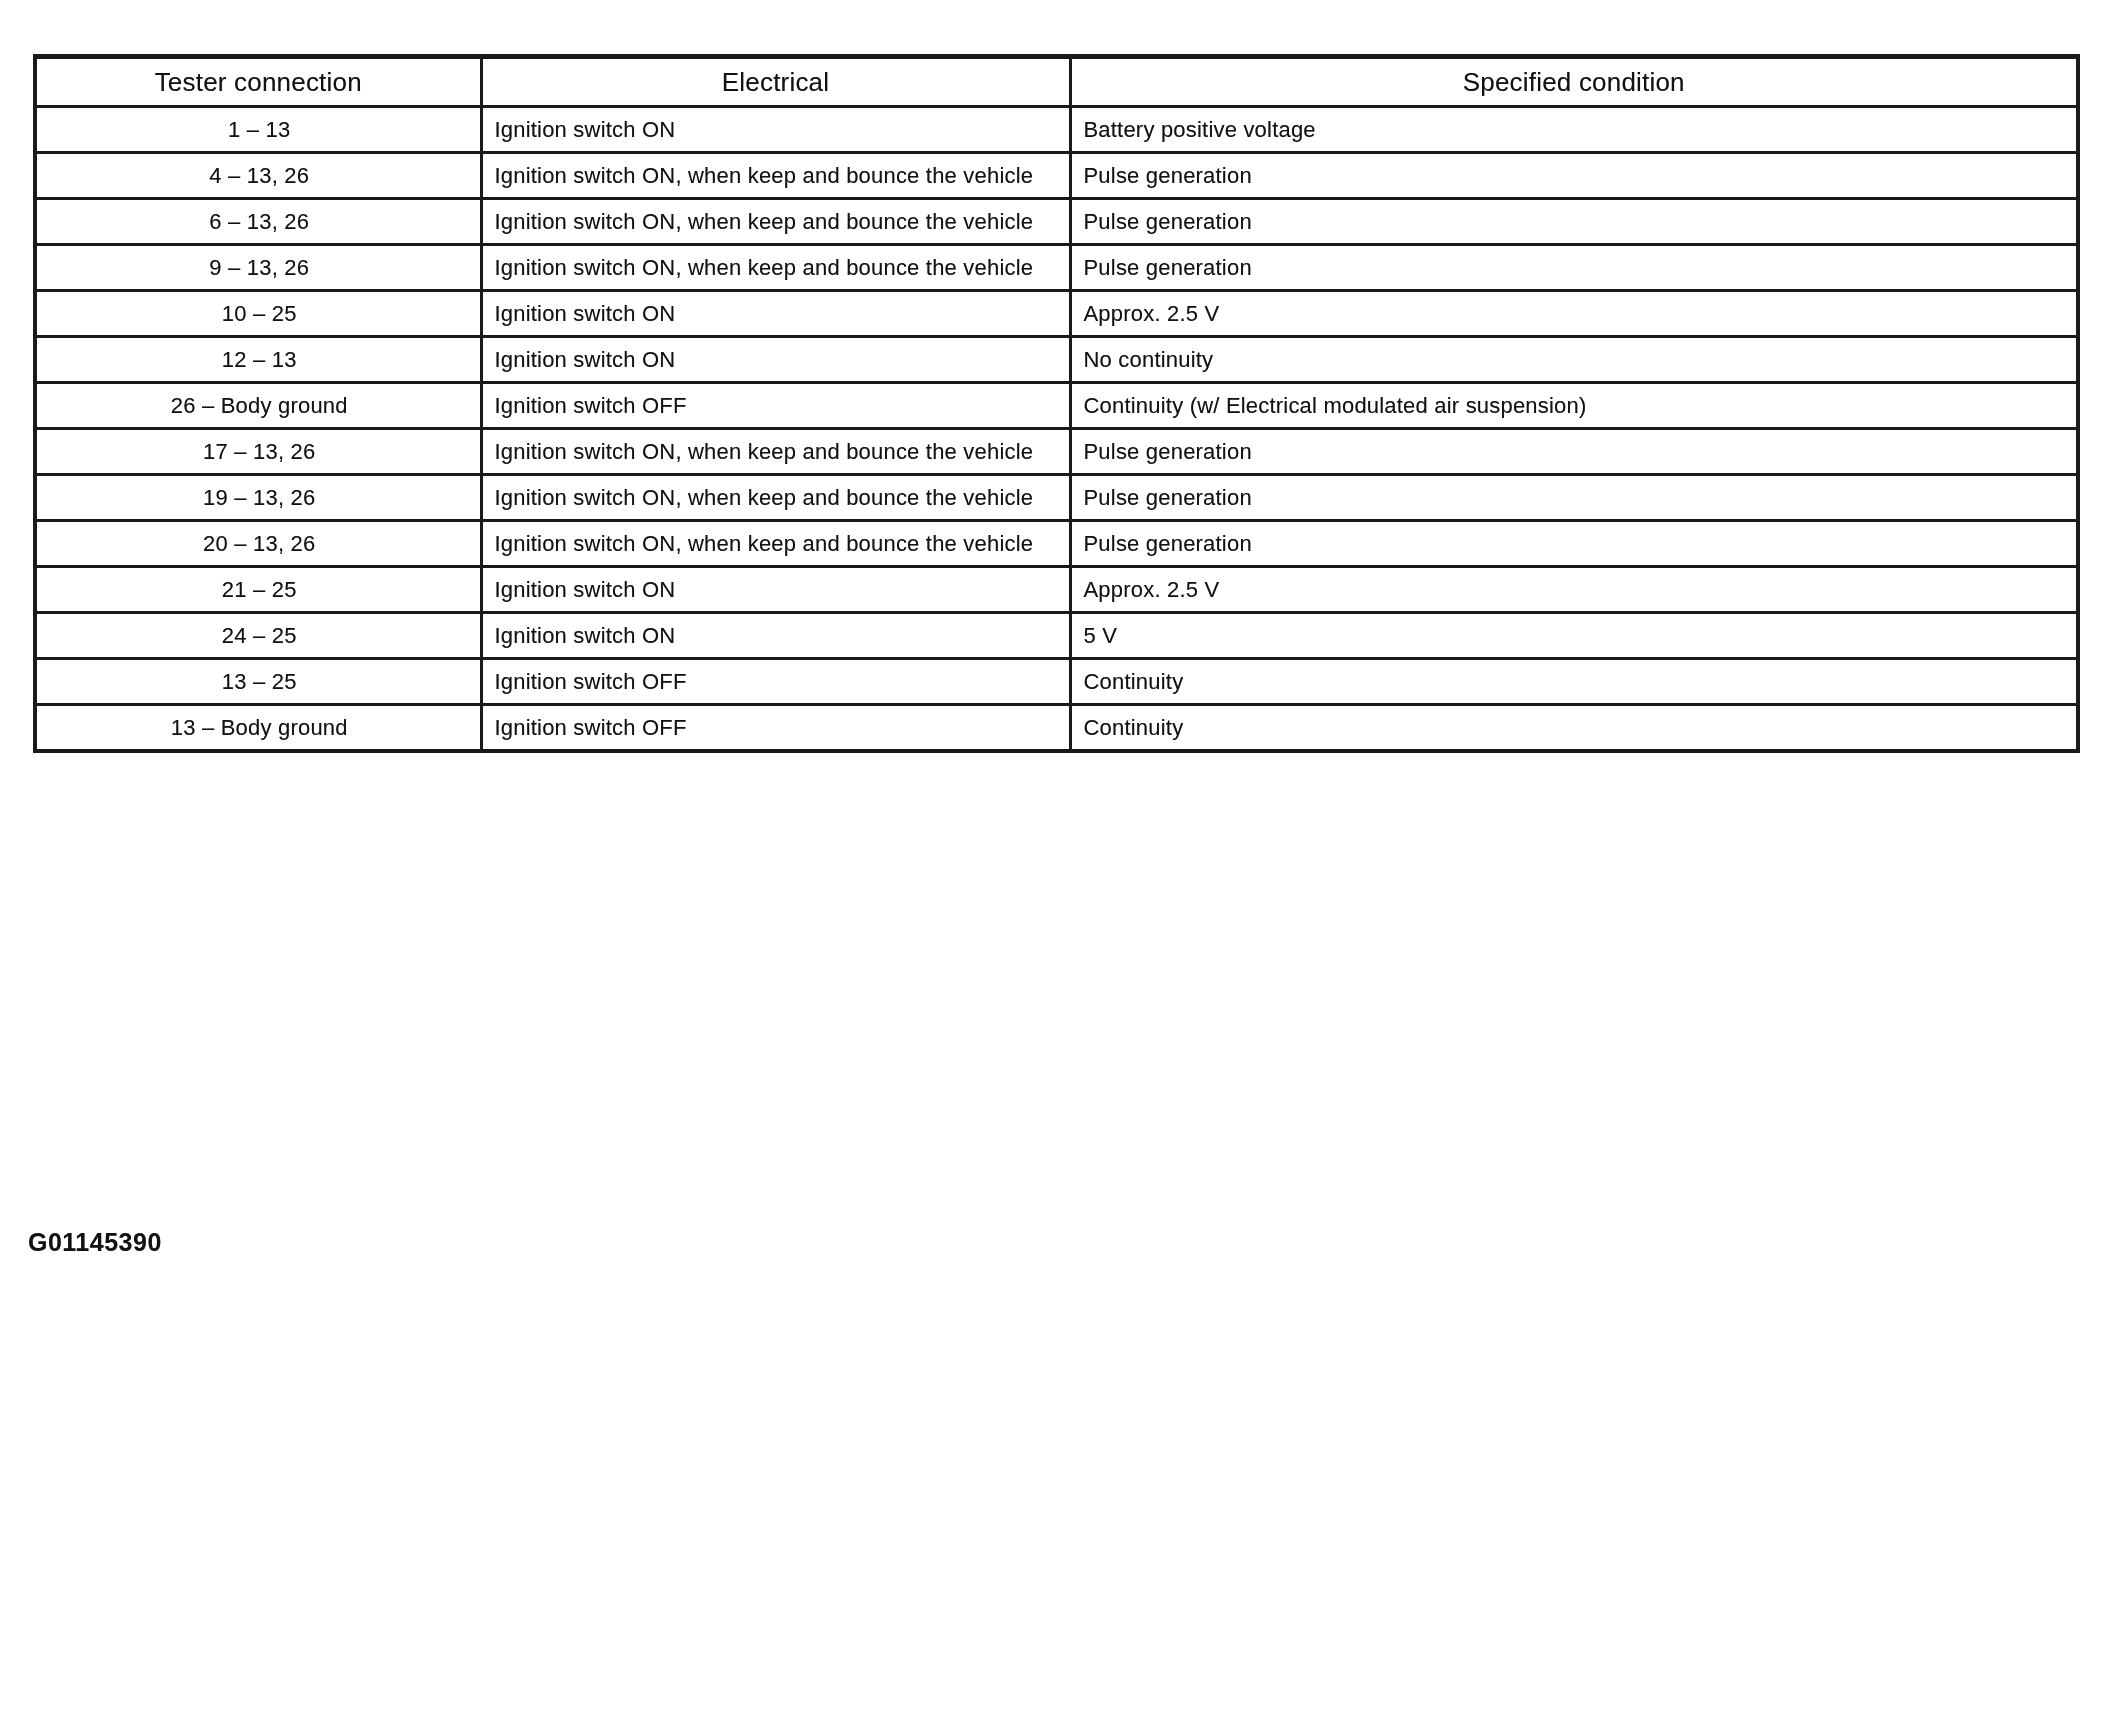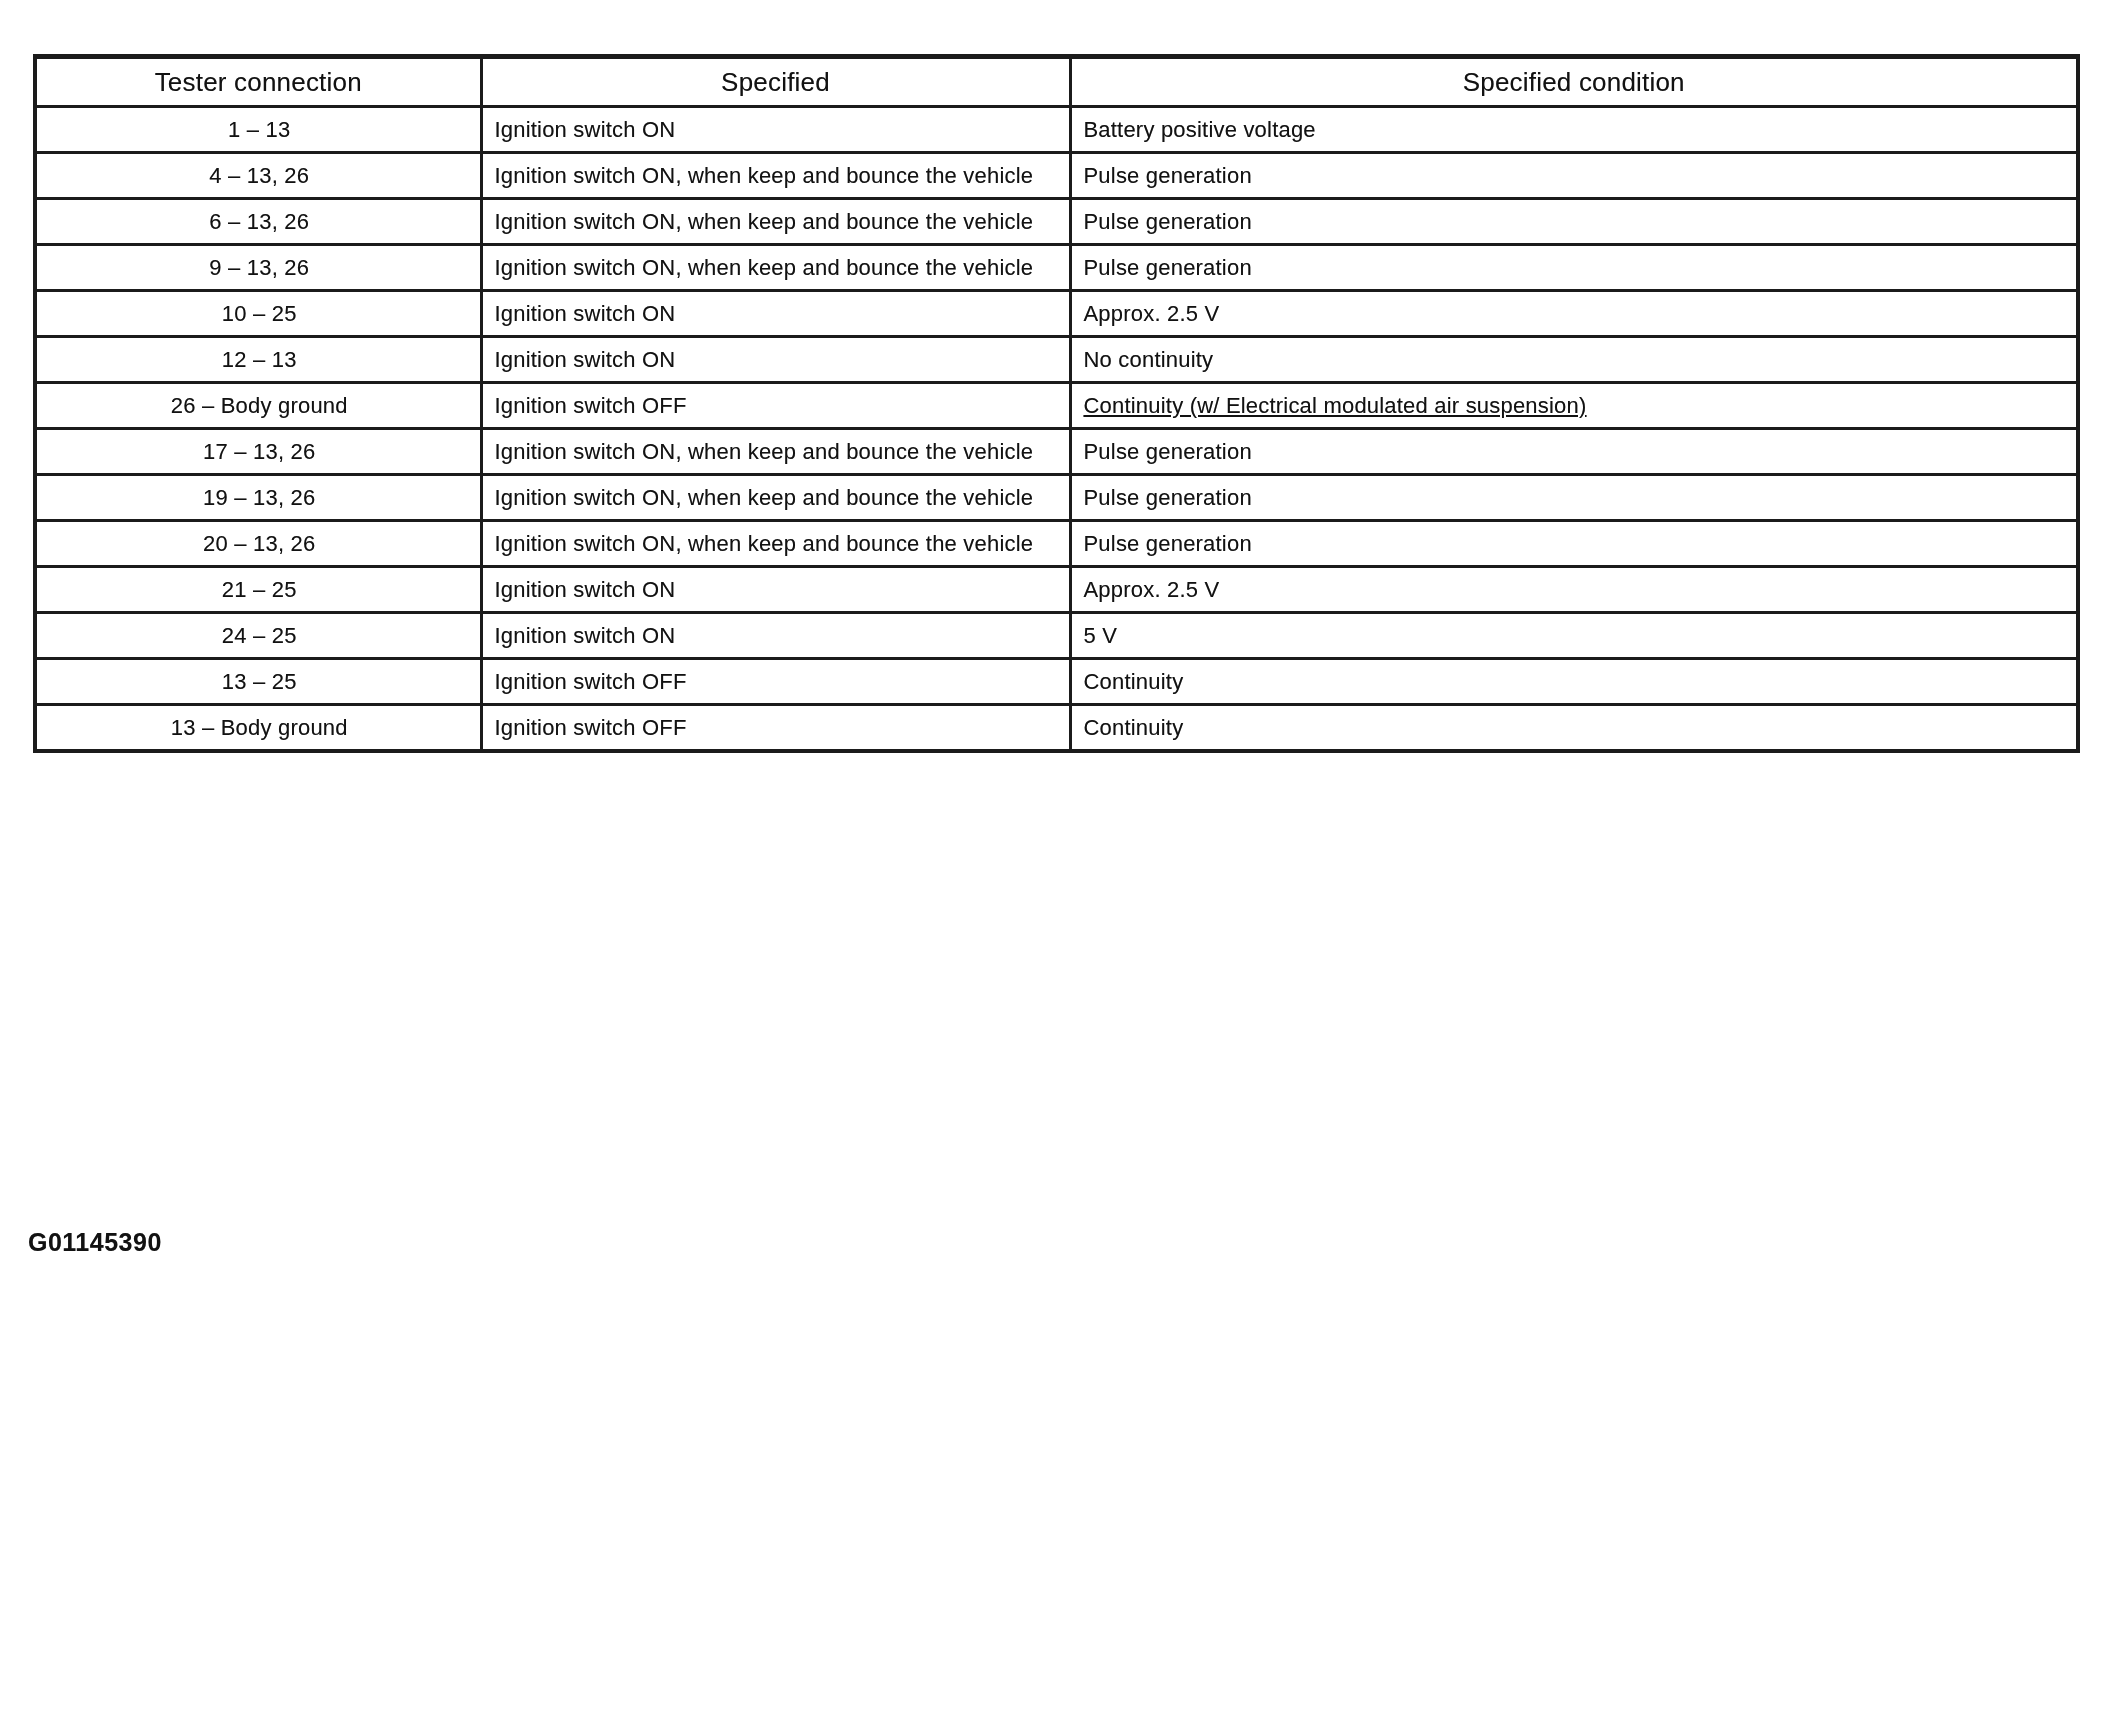--- a/index.html
+++ b/index.html
@@ -53,21 +53,20 @@
     text-align: center;
   }
   td.c2, td.c3 {
     text-align: left;
   }
   td.oneline {
     white-space: nowrap;
   }
   td.wrap-tight {
     padding-right: 485px;
-    text-decoration: underline;
   }
   .figure-id {
     position: absolute;
     left: 28px;
     top: 1228px;
     font-size: 25px;
     font-weight: 700;
     letter-spacing: 0.5px;
     text-shadow: 0 0 0.5px rgba(0,0,0,0.35);
   }
@@ -79,21 +78,21 @@
 
   <table class="spec">
     <colgroup>
       <col style="width:446px">
       <col style="width:589px">
       <col style="width:1008px">
     </colgroup>
     <thead>
       <tr>
         <th>Tester connection</th>
-        <th>Specified</th>
+        <th>Electrical</th>
         <th>Specified condition</th>
       </tr>
     </thead>
     <tbody>
       <tr>
         <td class="c1">1 – 13</td>
         <td class="c2">Ignition switch ON</td>
         <td class="c3">Battery positive voltage</td>
       </tr>
       <tr>

